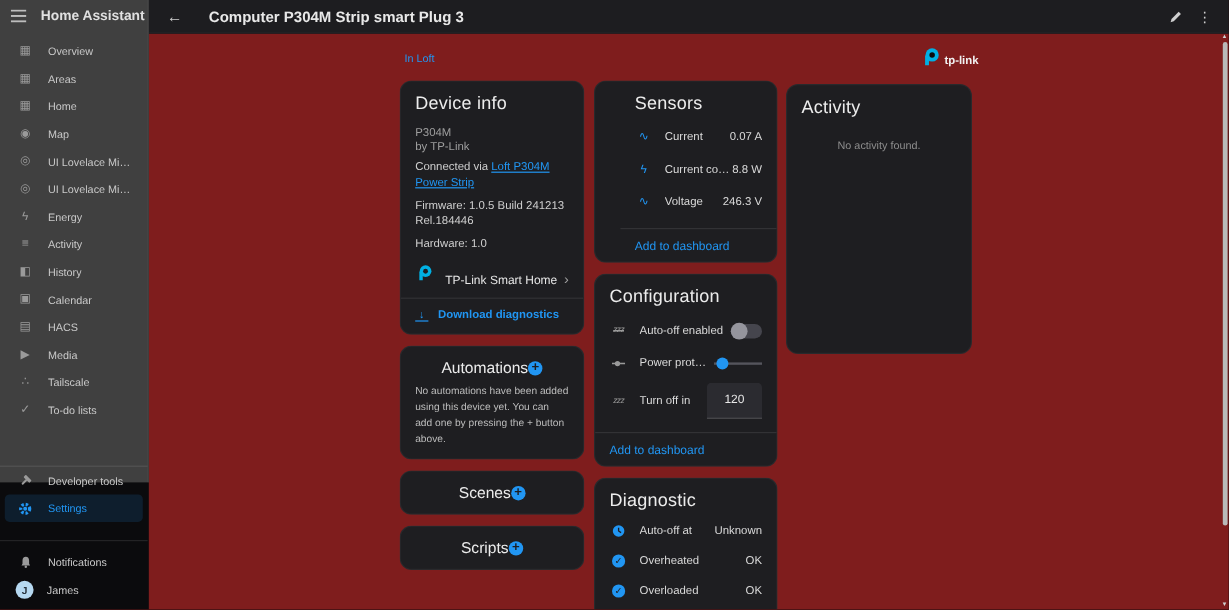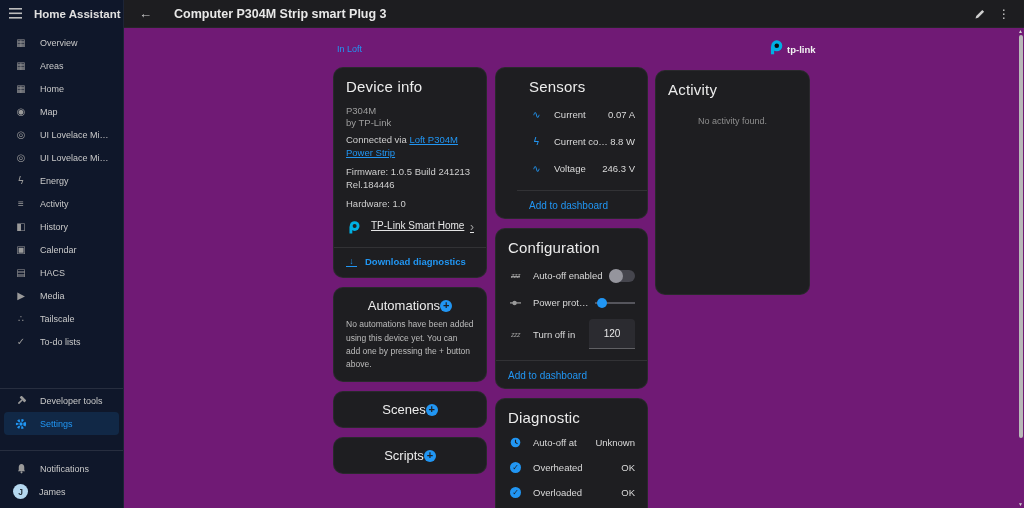--- a/index.html
+++ b/index.html
@@ -2,22 +2,22 @@
 <html><head>
 <meta charset="utf-8">
 <style>
   * { margin:0; padding:0; box-sizing:border-box; }
   html,body { width:1024px; height:508px; overflow:hidden; }
   body {
     font-family:"Liberation Sans","DejaVu Sans",sans-serif;
     background:#0b0b0d; color:#e4e4e4; position:relative;
   }
   
-  .sidebar { position:absolute; left:0; top:0; width:124px; height:508px;
-    background:#0f172a; border-right:1px solid rgba(255,255,255,0.06); z-index:5; }
+  .sidebar { position:absolute; left:0; top:0; width:124px; height:402px;
+    background:#404040; border-right:1px solid rgba(255,255,255,0.06); z-index:5; }
   .sb-header { height:28px; display:flex; align-items:center; padding-left:9px; }
   .sb-menu { color:#bdbdbd; font-size:13px; width:16px; cursor:pointer; }
   .sb-title { margin-left:9px; font-size:11.5px; font-weight:600; color:#e0e0e0; }
   .sb-nav { margin-top:3px; }
   .sb-item { height:23px; display:flex; align-items:center; padding:0 6px 0 10px;
     margin:0 4px; border-radius:4px; cursor:pointer; }
   .sb-icon { width:14px; text-align:center; color:#9a9a9a; font-size:10px; line-height:1; flex:none; }
   .sb-icon svg { display:block; margin:0 auto; }
   .sb-label { margin-left:12px; font-size:9px; font-weight:400; color:#c9c9c9;
     white-space:nowrap; overflow:hidden; text-overflow:ellipsis; }
@@ -33,21 +33,21 @@
   
   .topbar { position:absolute; left:124px; top:0; right:0; height:28px; background:#1d1d20;
     display:flex; align-items:center; border-bottom:1px solid rgba(255,255,255,0.04); z-index:4; }
   .back { margin-left:15px; color:#cfcfcf; font-size:13px; cursor:pointer; }
   .tb-title { margin-left:22px; font-size:12.5px; font-weight:600; color:#e8e8e8; flex:1;
     white-space:nowrap; overflow:hidden; }
   .tb-action { width:24px; text-align:center; color:#cfcfcf; cursor:pointer; }
   .tb-action.dots { font-size:12px; margin-right:8px; }
   .tb-action svg { display:block; margin:0 auto; }
   
-  .content { position:absolute; left:124px; top:28px; right:0; bottom:0; background:#701a75; overflow:hidden; }
+  .content { position:absolute; left:124px; top:28px; right:0; bottom:0; background:#7f1d1d; overflow:hidden; }
   .area-link { position:absolute; left:213px; top:16px; font-size:9px; color:#2196f3;
     text-decoration:none; cursor:pointer; }
   .brand { position:absolute; left:643px; top:11px; display:flex; align-items:center;justify-content:space-between; }
   .brand-text { margin-left:3px; font-size:9.5px; font-weight:600; color:#f2f2f2; }
   .col { position:absolute; display:flex; flex-direction:column; gap:9px; }
   .col1 { left:209px; top:39px; width:154px; }
   .col2 { left:371px; top:39px; width:153px; }
   .col3 { left:531px; top:42px; width:155px; }
   .card { background:#1e1e21; border:1px solid rgba(255,255,255,0.05); border-radius:10px;
     padding:10px 12px; }
@@ -55,21 +55,21 @@
   .sub-head { display:flex; align-items:center; justify-content:center; }
   .sub-title { font-size:13px; font-weight:400; color:#ececec; }
   .plus-btn { width:12px; height:12px; border-radius:50%; background:#2196f3; color:#1e1e21;
     font-size:11px; line-height:11px; font-weight:700; text-align:center; cursor:pointer; flex:none; }
   .empty-text { margin-top:5px; font-size:8.5px; line-height:1.55; color:#bdbdbd; }
   
   .di-model { margin-top:9px; font-size:9.5px; color:#9e9e9e; line-height:1.4; }
   .di-by { font-size:9.5px; color:#9e9e9e; }
   .di-line { margin-top:6px; font-size:9.5px; color:#cfcfcf; line-height:1.35; }
   .di-line a { color:#2196f3; text-decoration:underline; cursor:pointer; }
-  .int-row { margin-top:10px; display:flex; align-items:flex-start; cursor:pointer;text-decoration:underline; }
+  .int-row { margin-top:10px; display:flex; align-items:flex-end; cursor:pointer; }
   .int-label { flex:1; margin-left:10px; font-size:10px; color:#e6e6e6; }
   .chev { color:#9e9e9e; font-size:12px; }
   .divider { height:1px; background:rgba(255,255,255,0.09); margin:8px -12px 0; }
   .dl-row { display:flex; align-items:center; padding-top:8px; color:#2196f3; cursor:pointer; }
   .dl-icon { display:inline-block; width:11px; text-align:center; font-size:9px; font-weight:700;
     border-bottom:1.5px solid currentColor; line-height:1.0; }
   .dl-label { margin-left:8px; font-size:9.5px; font-weight:700; }
   
   .row { display:flex; align-items:center; height:27px; }
   .row-icon { width:15px; text-align:center; color:#2196f3; font-size:10px; flex:none; line-height:1; }

